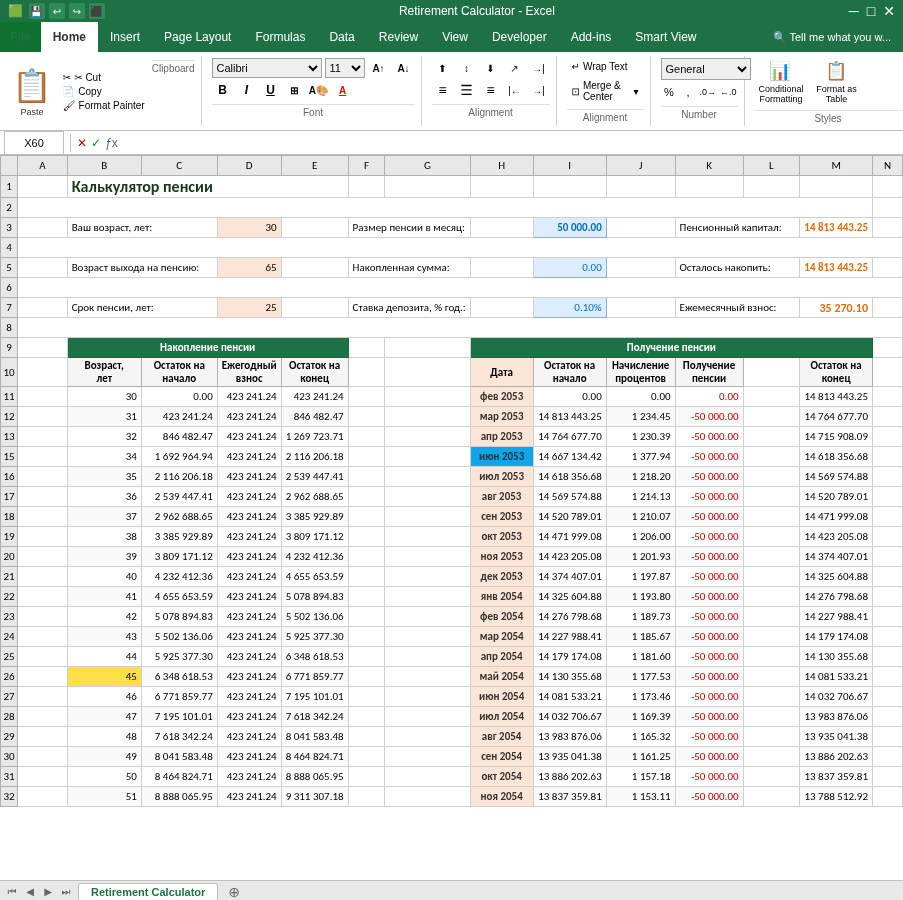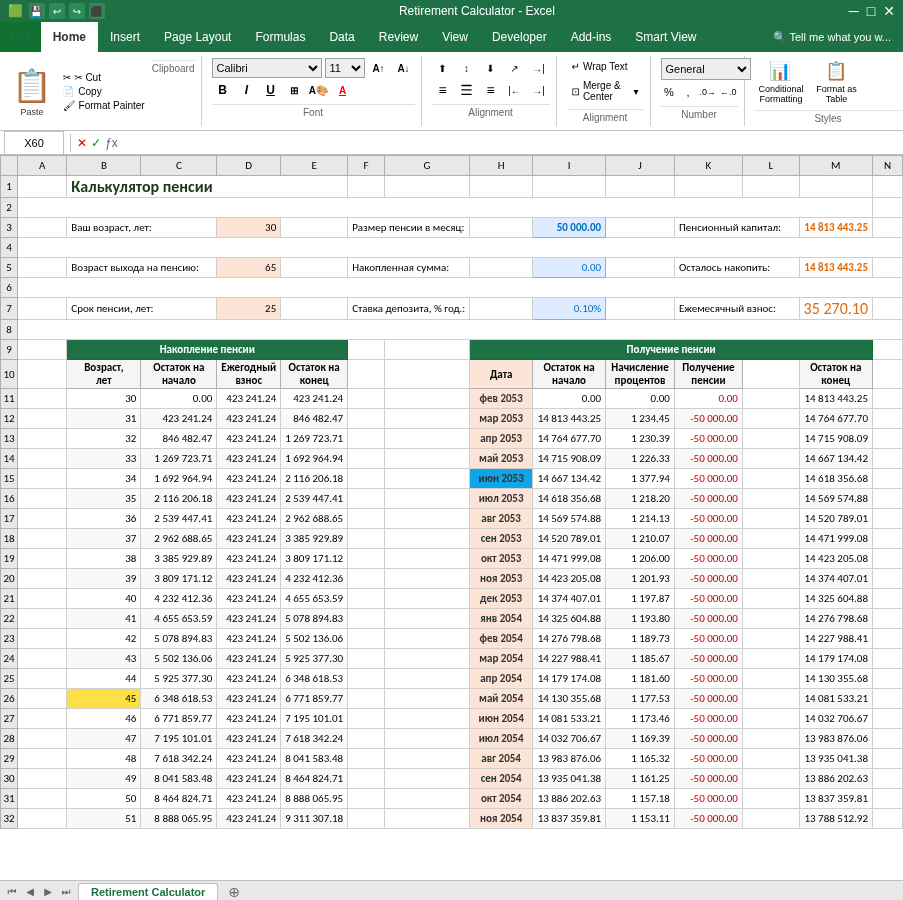--- a/index.html
+++ b/index.html
@@ -410,21 +410,21 @@
         <td class="row-header">7</td>
         <td class="cell"></td>
         <td class="cell" colspan="2">Срок пенсии, лет:</td>
         <td class="cell orange-bg text-right">25</td>
         <td class="cell"></td>
         <td class="cell" colspan="2">Ставка депозита, % год.:</td>
         <td class="cell"></td>
         <td class="cell blue-text text-right" style="background:#ddedff;border:1px solid #90b0d0;">0.10%</td>
         <td class="cell"></td>
         <td class="cell" colspan="2">Ежемесячный взнос:</td>
-        <td class="cell orange-text text-right" style="font-size:16px;font-weight:normal;">35 270.10</td>
+        <td class="cell orange-text text-right" style="font-size:12px;font-weight:bold;">35 270.10</td>
         <td class="cell"></td>
       </tr>
 
       <tr>
         <td class="row-header">8</td>
         <td class="cell" colspan="14"></td>
       </tr>
 
       <tr>
         <td class="row-header">9</td>
@@ -496,37 +496,20 @@
     <td class="cell text-right" style="background:#ffffff;">423 241.24</td>
     <td class="cell text-right" style="background:#ffffff;">1 269 723.71</td>
     <td class="cell"></td>
     <td class="cell"></td>
     <td class="cell text-center" style="background:#fce4d6;font-weight:bold;color:#333;">апр 2053</td>
     <td class="cell text-right" style="background:#ffffff;">14 764 677.70</td>
     <td class="cell text-right" style="background:#ffffff;">1 230.39</td>
     <td class="cell text-right" style="background:#ffffff;color:#c00000;">-50 000.00</td>
     <td class="cell"></td>
     <td class="cell text-right" style="background:#ffffff;">14 715 908.09</td>
-    <td class="cell"></td>
-  </tr>
-        <tr>
-    <td class="row-header">14</td>
-    <td class="cell"></td>
-    <td class="cell text-right" style="background:#f9f9f9;">33</td>
-    <td class="cell text-right" style="background:#f9f9f9;">1 269 723.71</td>
-    <td class="cell text-right" style="background:#f9f9f9;">423 241.24</td>
-    <td class="cell text-right" style="background:#f9f9f9;">1 692 964.94</td>
-    <td class="cell"></td>
-    <td class="cell"></td>
-    <td class="cell text-center" style="background:#fce4d6;font-weight:bold;color:#333;">май 2053</td>
-    <td class="cell text-right" style="background:#f9f9f9;">14 715 908.09</td>
-    <td class="cell text-right" style="background:#f9f9f9;">1 226.33</td>
-    <td class="cell text-right" style="background:#f9f9f9;color:#c00000;">-50 000.00</td>
-    <td class="cell"></td>
-    <td class="cell text-right" style="background:#f9f9f9;">14 667 134.42</td>
     <td class="cell"></td>
   </tr>
         <tr>
     <td class="row-header">15</td>
     <td class="cell"></td>
     <td class="cell text-right" style="background:#ffffff;">34</td>
     <td class="cell text-right" style="background:#ffffff;">1 692 964.94</td>
     <td class="cell text-right" style="background:#ffffff;">423 241.24</td>
     <td class="cell text-right" style="background:#ffffff;">2 116 206.18</td>
     <td class="cell"></td>

